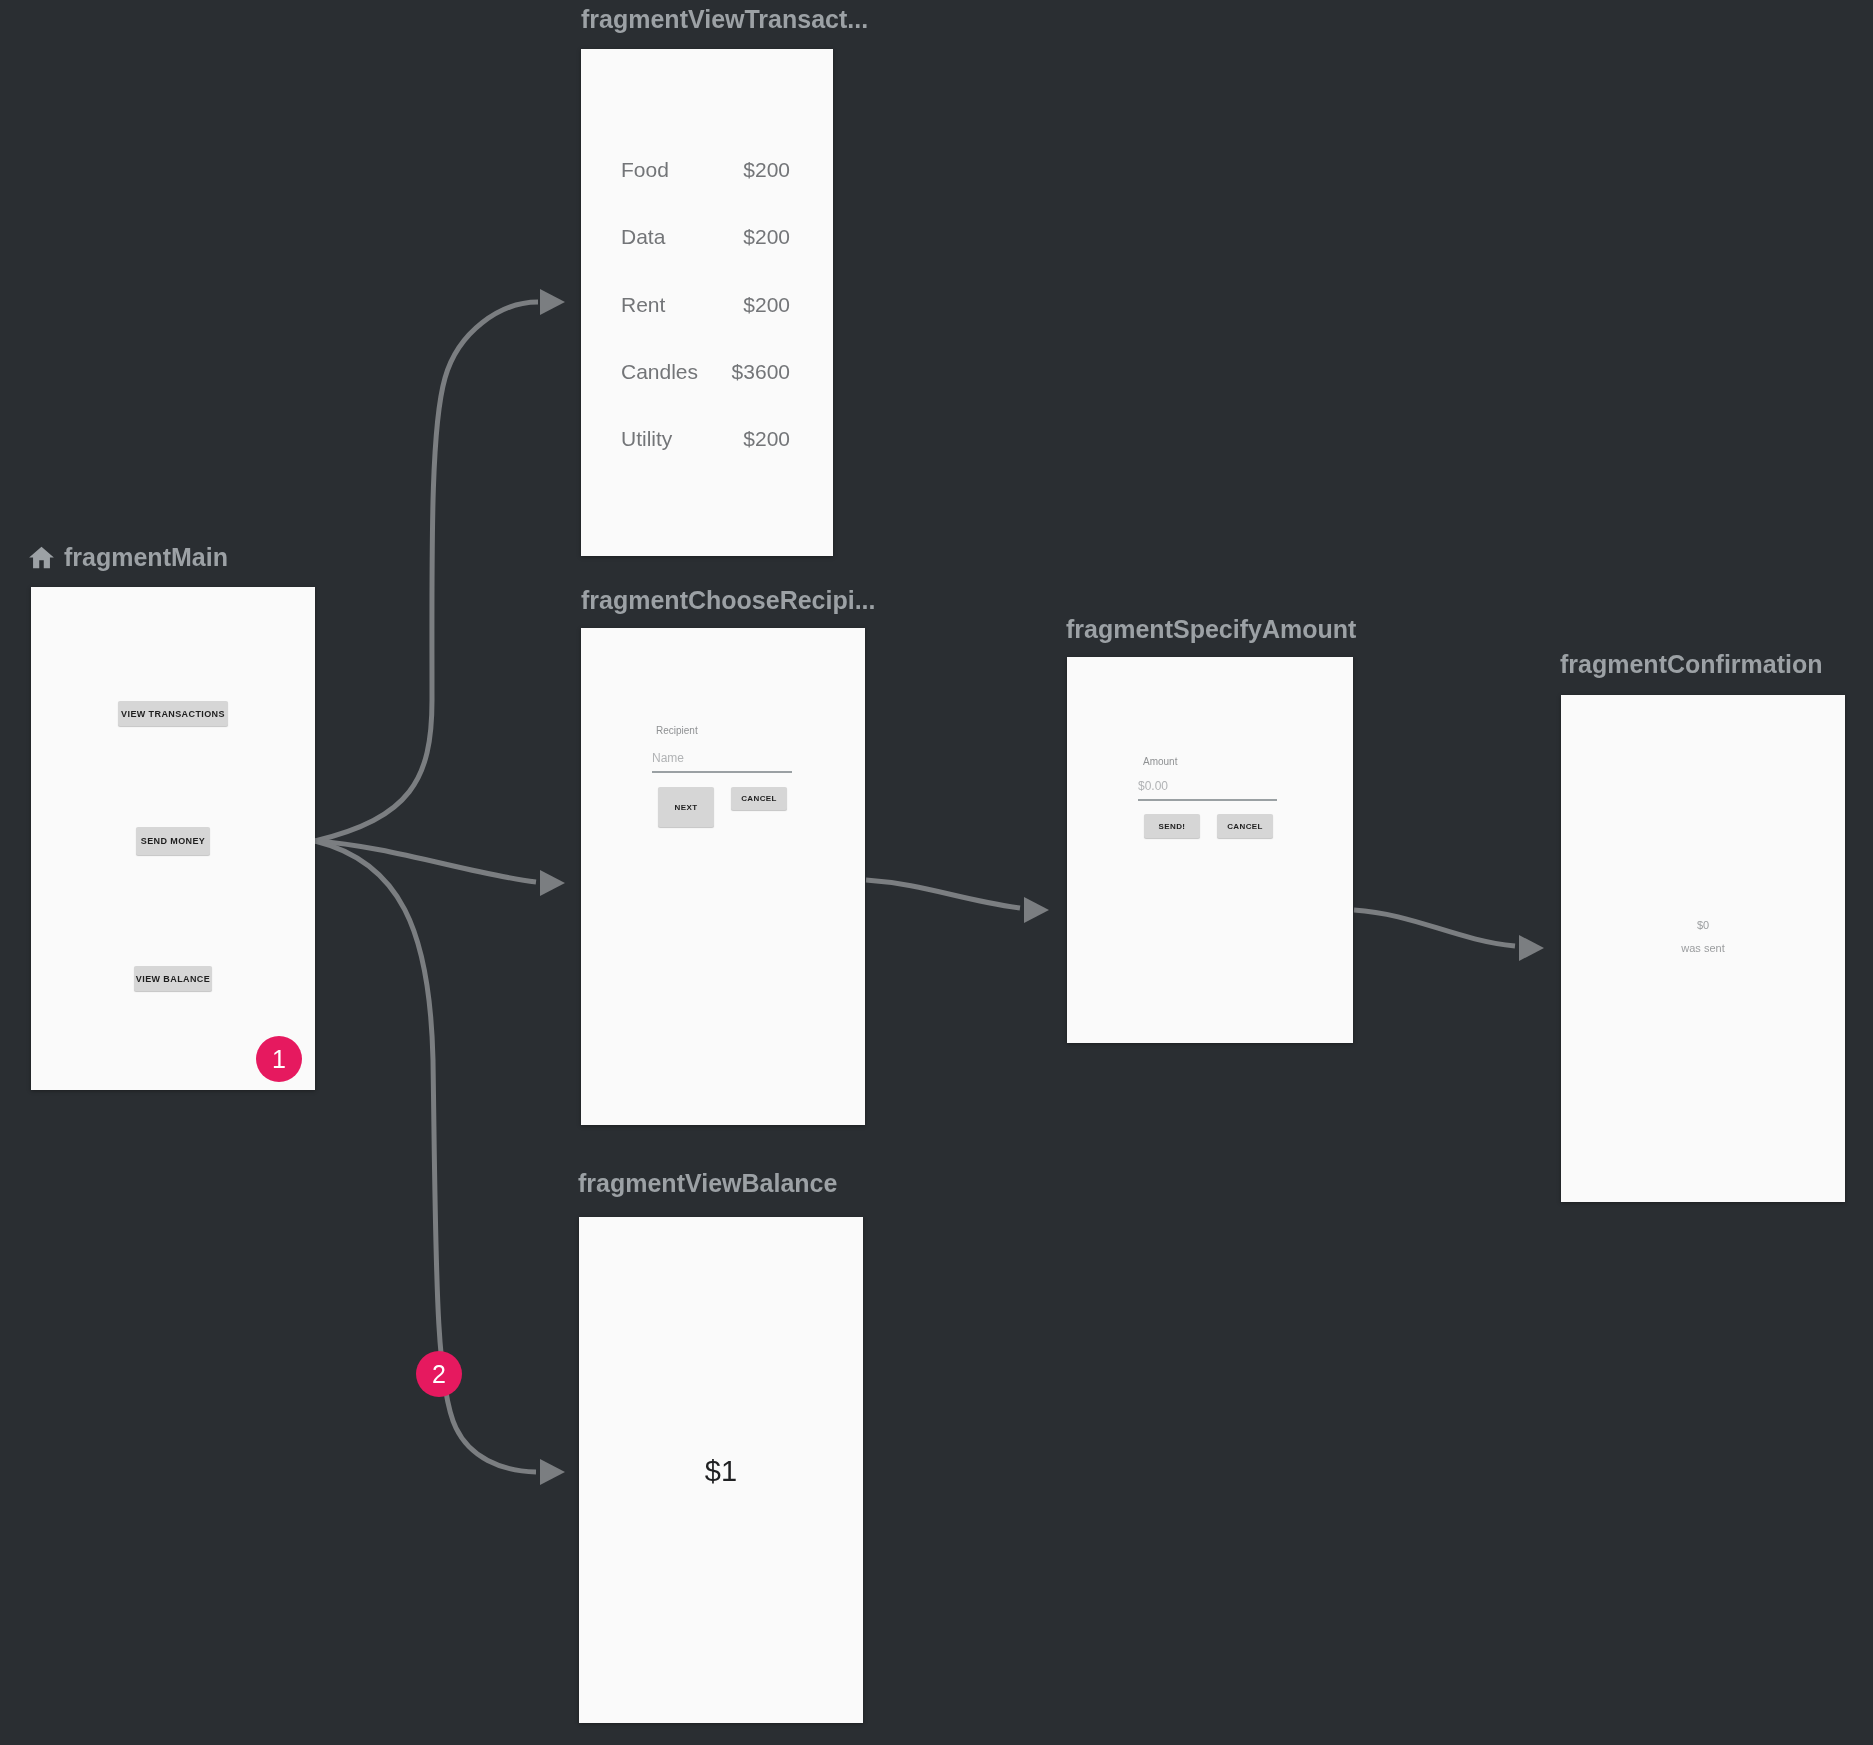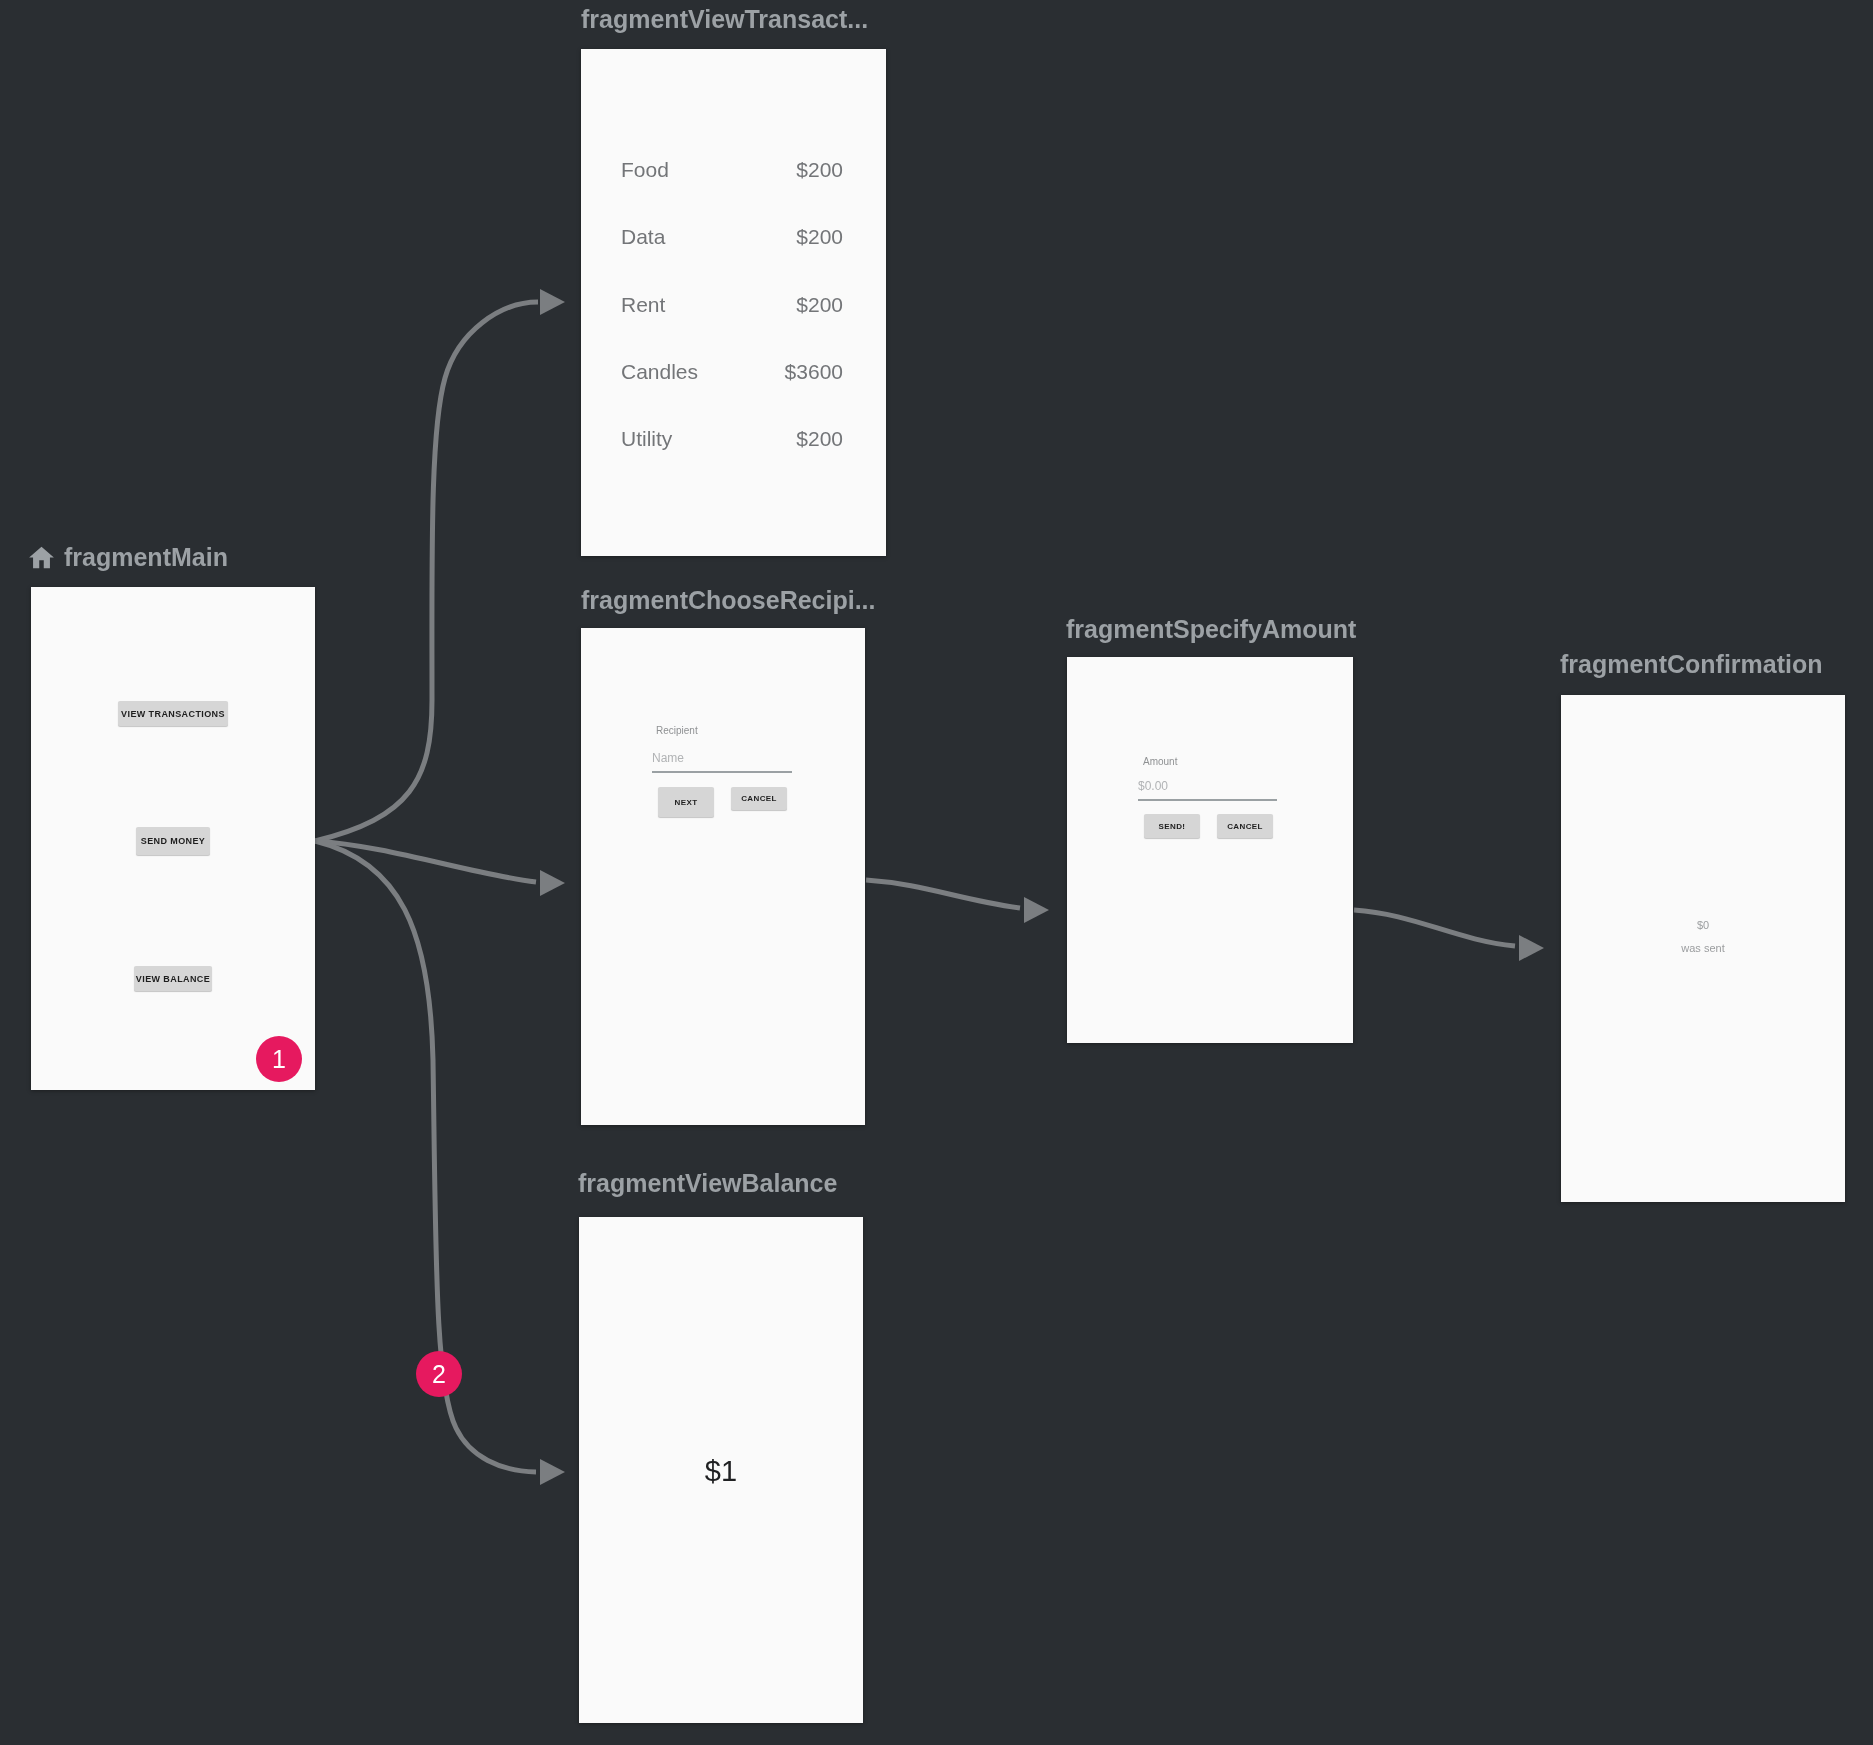--- a/index.html
+++ b/index.html
@@ -73,21 +73,21 @@
   <div class="card" style="left:31px;top:587px;width:284px;height:503px;">
     <div class="abtn btn-main" style="left:50%;transform:translateX(-50%);top:114px;width:110px;height:25px;">VIEW TRANSACTIONS</div>
     <div class="abtn btn-main" style="left:50%;transform:translateX(-50%);top:240px;width:74px;height:28px;">SEND MONEY</div>
     <div class="abtn btn-main" style="left:50%;transform:translateX(-50%);top:379px;width:78px;height:25px;">VIEW BALANCE</div>
   </div>
   <div class="badge" style="left:256px;top:1036px;">1</div>
 
   <div class="frag-label" style="left:581px;top:2px;">
     <span>fragmentViewTransact...</span>
   </div>
-  <div class="card" style="left:581px;top:49px;width:305px;height:507px;">
+  <div class="card" style="left:581px;top:49px;width:252px;height:507px;">
     <div class="t-row" style="top:107px;">
       <span>Food</span>
       <span>$200</span>
     </div>
     <div class="t-row" style="top:174px;">
       <span>Data</span>
       <span>$200</span>
     </div>
     <div class="t-row" style="top:242px;">
       <span>Rent</span>
@@ -103,21 +103,21 @@
     </div>
   </div>
 
   <div class="frag-label" style="left:581px;top:583px;">
     <span>fragmentChooseRecipi...</span>
   </div>
   <div class="card" style="left:581px;top:628px;width:284px;height:497px;">
     <span class="field-label" style="left:75px;top:97px;">Recipient</span>
     <span class="field-placeholder" style="left:71px;top:123px;">Name</span>
     <div class="underline" style="left:71px;top:143px;width:140px;"></div>
-    <div class="abtn btn-sm" style="left:77px;top:159px;width:56px;height:30px;">NEXT</div>
+    <div class="abtn btn-sm" style="left:77px;top:159px;width:56px;height:40px;">NEXT</div>
     <div class="abtn btn-sm" style="left:150px;top:159px;width:56px;height:23px;">CANCEL</div>
   </div>
 
   <div class="frag-label" style="left:1066px;top:612px;">
     <span>fragmentSpecifyAmount</span>
   </div>
   <div class="card" style="left:1067px;top:657px;width:286px;height:386px;">
     <span class="field-label" style="left:76px;top:99px;">Amount</span>
     <span class="field-placeholder" style="left:71px;top:122px;">$0.00</span>
     <div class="underline" style="left:71px;top:142px;width:139px;"></div>

